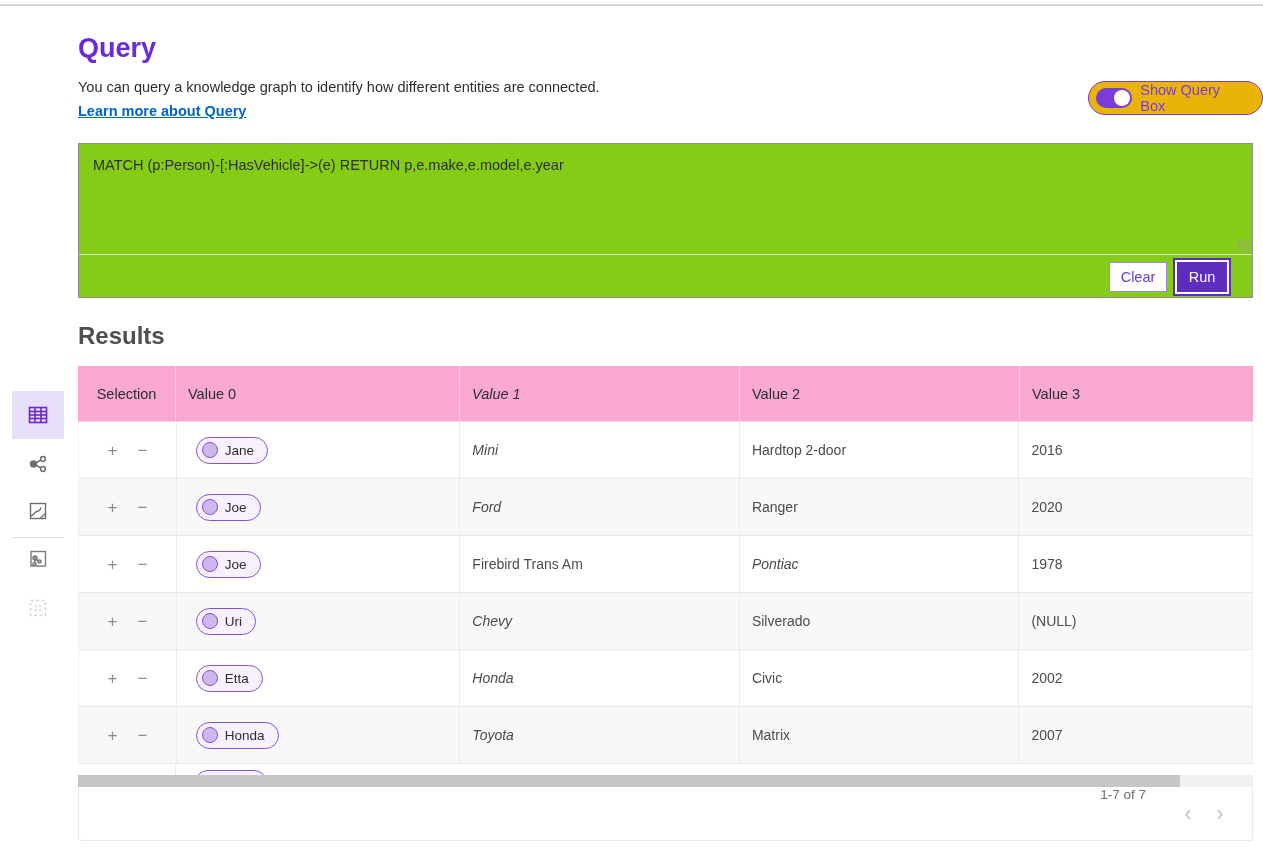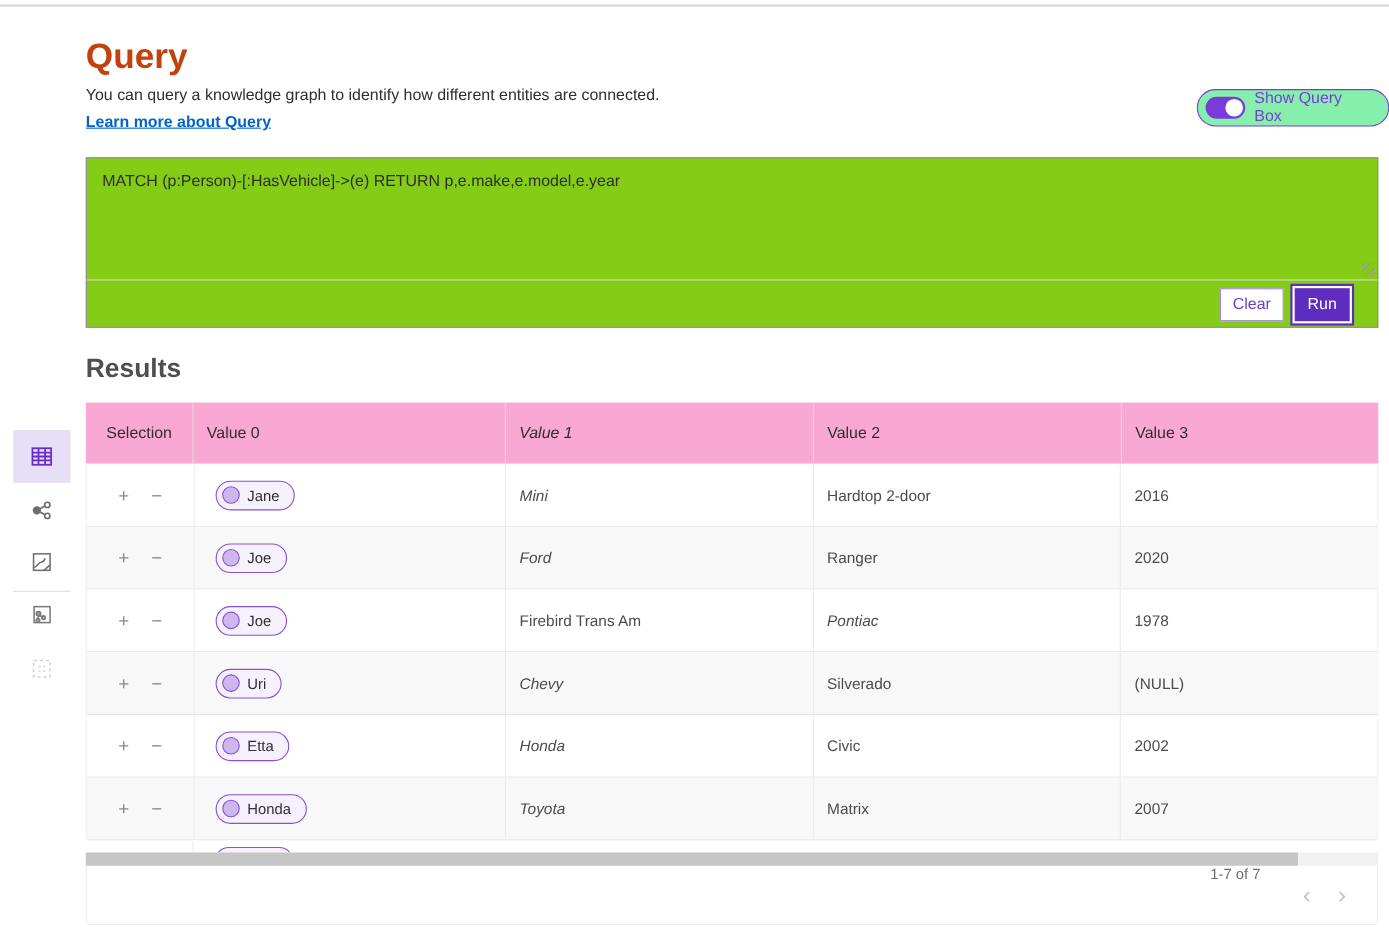--- a/index.html
+++ b/index.html
@@ -4,28 +4,28 @@
 <style>
   * { margin:0; padding:0; box-sizing:border-box; }
   html,body { width:1263px; height:847px; }
   body {
     position:relative; background:#fff; overflow:hidden;
     font-family:"Liberation Sans", sans-serif; color:#2e2e2e;
   }
   .top-line { position:absolute; top:4px; left:0; width:100%; height:2px; background:#d7d7d7; }
 
   
-  .page-title { position:absolute; left:78px; top:33px; font-size:32px; font-weight:bold; color:#c2410c; }
+  .page-title { position:absolute; left:78px; top:33px; font-size:27px; font-weight:bold; color:#6d28d9; }
   .page-desc  { position:absolute; left:78px; top:79px; font-size:14.5px; color:#2e2e2e; }
   .learn-link { position:absolute; left:78px; top:103px; font-size:14.5px; font-weight:bold;
                 color:#0064c8; text-decoration:underline; cursor:pointer; }
 
   .toggle-pill {
     position:absolute; left:1088px; top:81px; height:34px; padding:0 15px 0 7px;
-    border:1px solid #7a3cd9; border-radius:17px; background:#86efac;
+    border:1px solid #7a3cd9; border-radius:17px; background:#eab308;
     display:flex; align-items:center; gap:8px; cursor:pointer;
   }
   .switch { position:relative; width:37px; height:20px; border-radius:10px; background:#7a3cd9; }
   .switch .knob { position:absolute; right:2px; top:2px; width:16px; height:16px; border-radius:50%; background:#fff; }
   .toggle-label { font-size:14.5px; color:#7a3cd9; }
 
   
   .query-box { position:absolute; left:78px; top:143px; width:1175px; height:155px;
                border:1px solid #8f8f8f; background:#84cc16; }
   .qb-textarea { position:relative; height:110px; cursor:text; }

